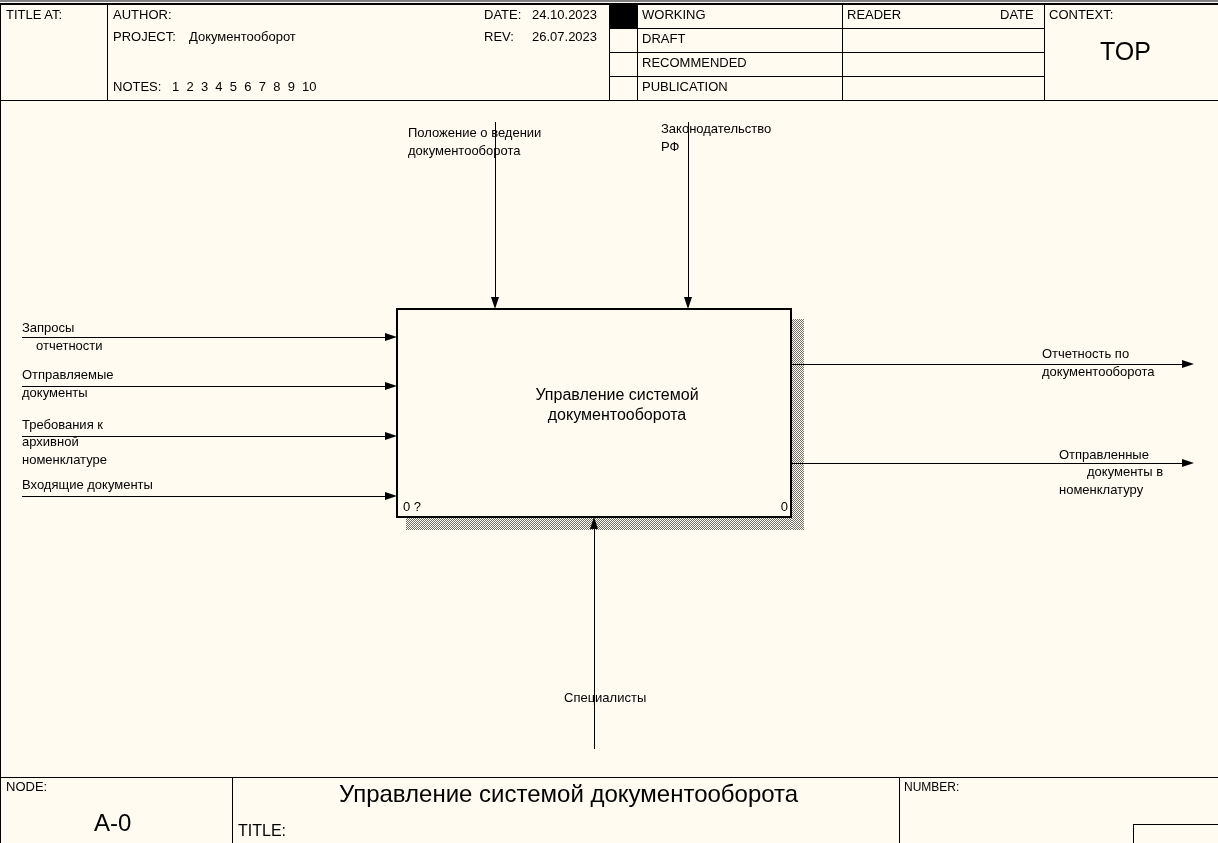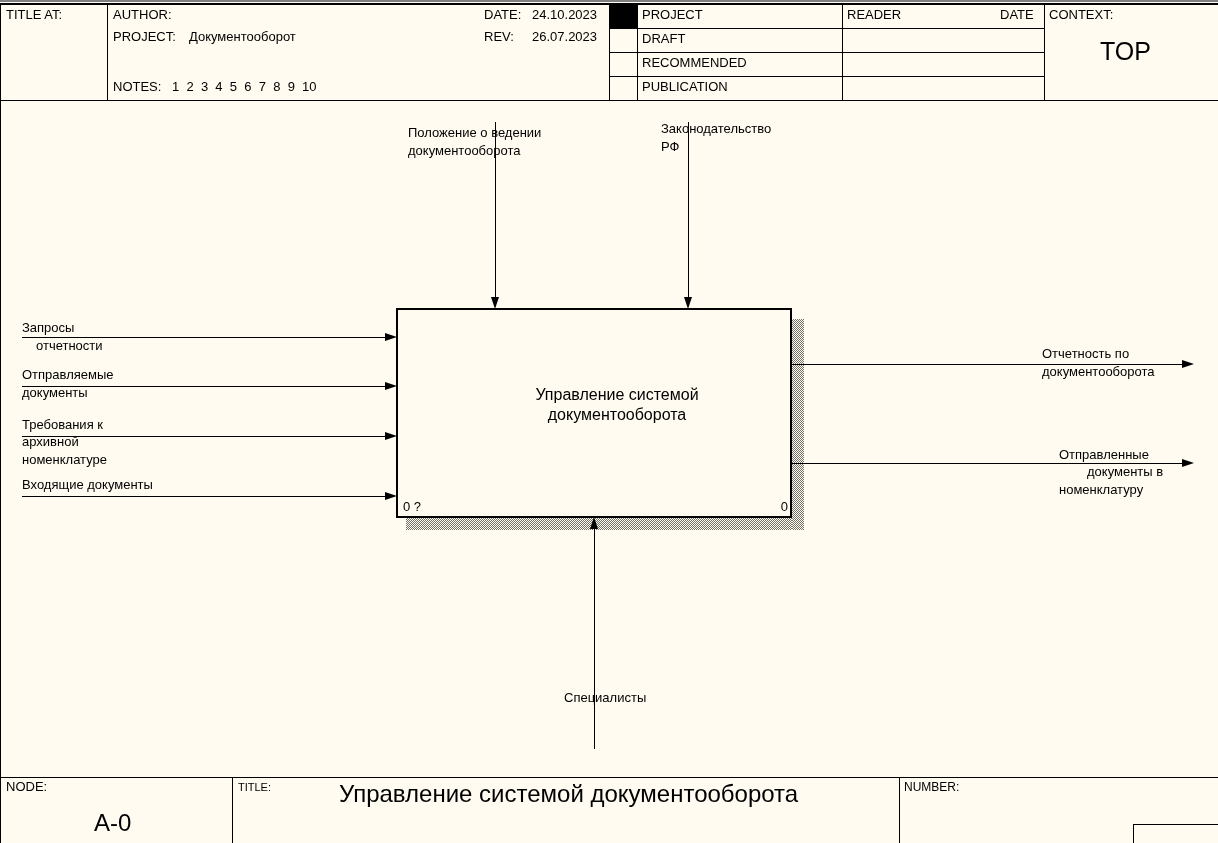--- a/index.html
+++ b/index.html
@@ -77,21 +77,21 @@
   <span class="txt" style="left:172px;top:78px;white-space:pre;">1  2  3  4  5  6  7  8  9  10</span>
   <span class="txt" style="left:484px;top:6px;">DATE:</span>
   <span class="txt" style="left:532px;top:6px;">24.10.2023</span>
   <span class="txt" style="left:484px;top:28px;">REV:</span>
   <span class="txt" style="left:532px;top:28px;">26.07.2023</span>
 
   <div class="status-fill" style="left:610px;top:5px;width:27px;height:23px;"></div>
   <div class="abs" style="left:610px;top:29px;width:27px;height:23px;"></div>
   <div class="abs" style="left:610px;top:53px;width:27px;height:23px;"></div>
   <div class="abs" style="left:610px;top:77px;width:27px;height:23px;"></div>
-  <span class="txt" style="left:642px;top:6px;">PROJECT</span>
+  <span class="txt" style="left:642px;top:6px;">WORKING</span>
   <span class="txt" style="left:642px;top:30px;">DRAFT</span>
   <span class="txt" style="left:642px;top:54px;">RECOMMENDED</span>
   <span class="txt" style="left:642px;top:78px;">PUBLICATION</span>
 
   <span class="txt" style="left:847px;top:6px;">READER</span>
   <span class="txt" style="left:1000px;top:6px;">DATE</span>
   <span class="txt" style="left:1049px;top:6px;">CONTEXT:</span>
   <span class="big" style="left:1100px;top:37px;font-size:25px;text-align:right;">TOP</span>
 </div>
 
@@ -169,16 +169,16 @@
 </div>
 
 <div>
   <div class="hl" style="left:0;top:777px;width:1218px;"></div>
   <div class="vl" style="left:232px;top:777px;height:66px;"></div>
   <div class="vl" style="left:899px;top:777px;height:66px;"></div>
   <div class="abs" style="left:1133px;top:824px;width:85px;height:19px;border-left:1px solid #000;border-top:1px solid #000;"></div>
 
   <span class="txt" style="left:6px;top:778px;font-size:13px;">NODE:</span>
   <span class="big" style="left:94px;top:809px;font-size:24px;">A-0</span>
-  <span class="txt" style="left:238px;top:778px;font-size:11px;">TITLE:</span>
+  <span class="txt" style="left:238px;top:822px;font-size:16px;">TITLE:</span>
   <span class="big" style="left:339px;top:780px;font-size:24px;">Управление системой документооборота</span>
   <span class="txt" style="left:904px;top:778px;font-size:12px;">NUMBER:</span>
 </div>
 
 </body></html>

